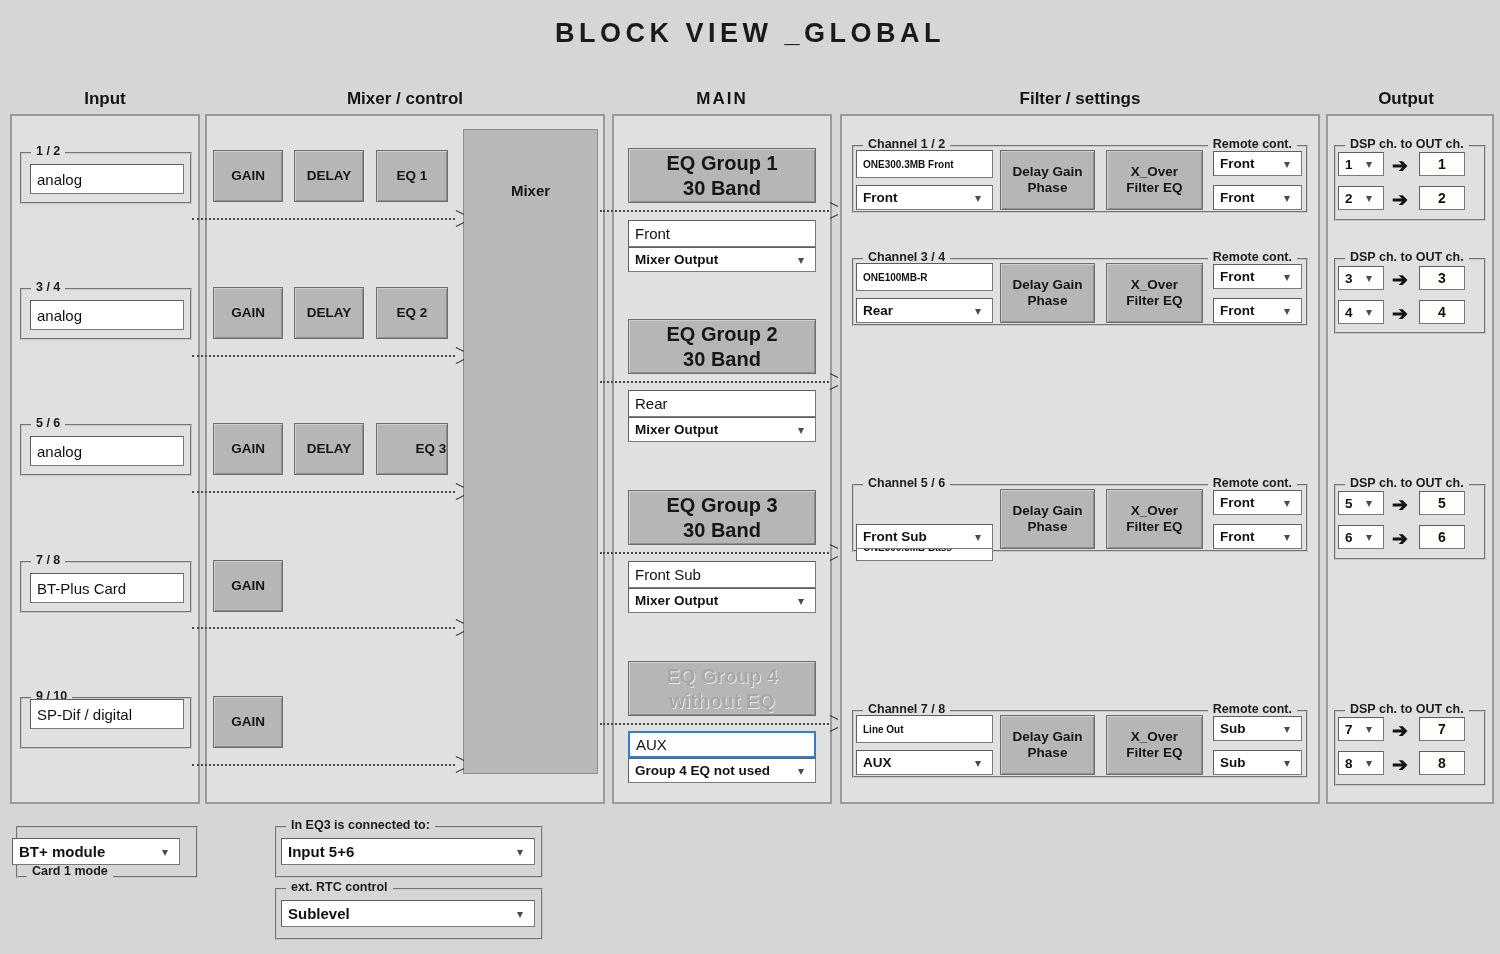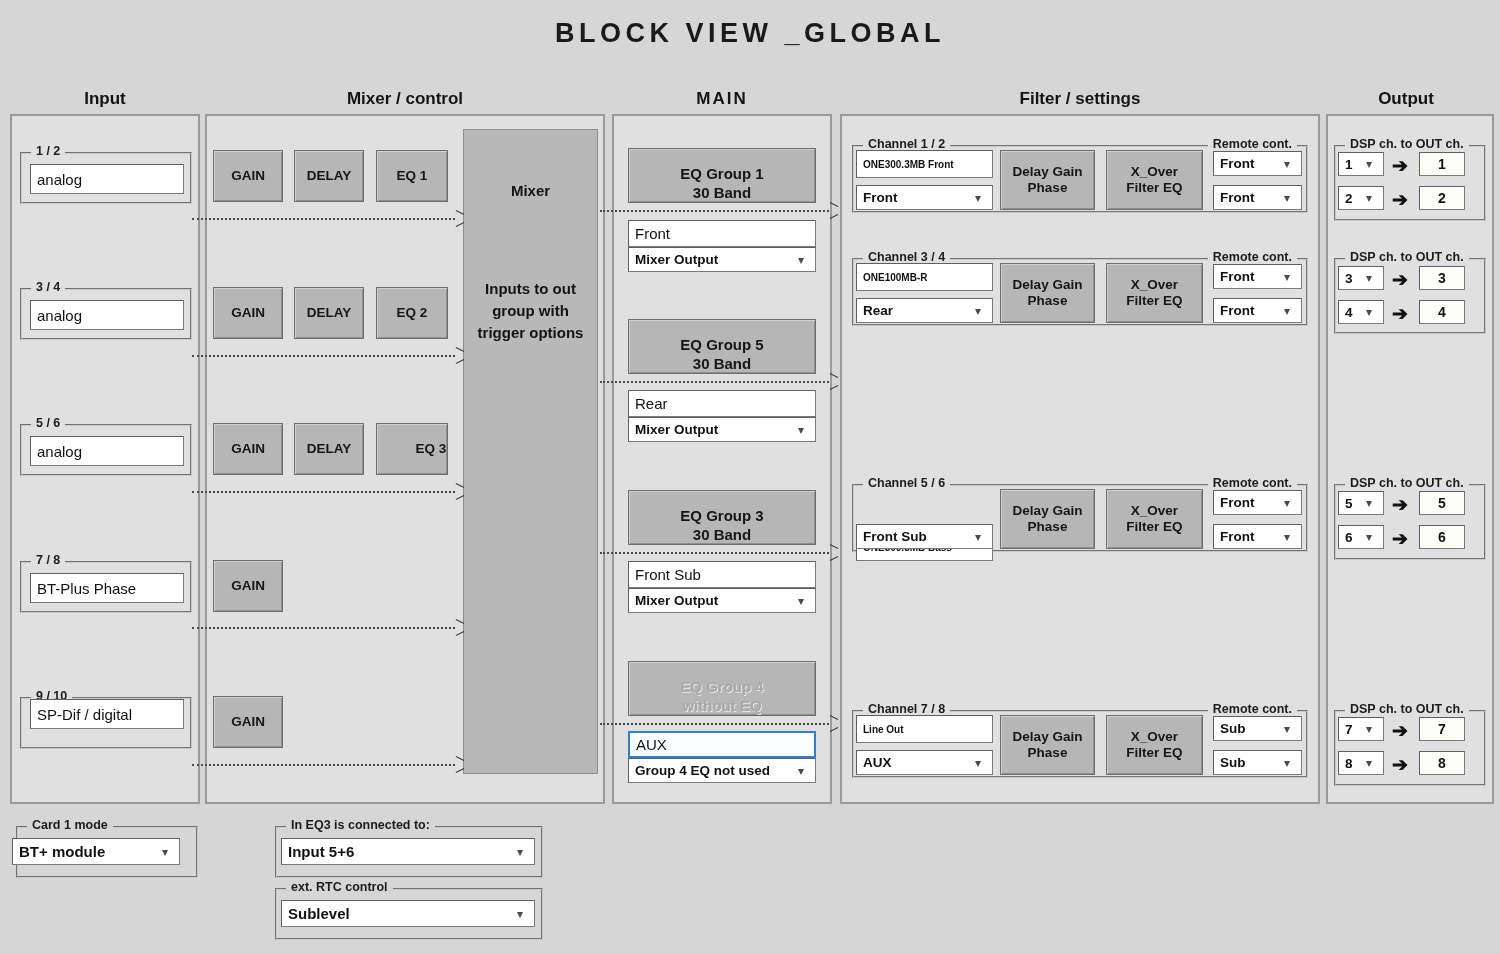--- a/index.html
+++ b/index.html
@@ -90,21 +90,21 @@
     background:#b6b6b6;
     border:1px solid #6e6e6e;
     box-shadow:inset 1px 1px 0 #cfcfcf, inset -1px -1px 0 #8e8e8e;
     display:flex;align-items:center;justify-content:center;
     text-align:center;
     font-size:13.5px;font-weight:bold;
     color:#161616;
     line-height:1.22;
     cursor:default;
   }
-  .btn.lg{font-size:15px;align-items:flex-end;}
+  .btn.lg{font-size:20px;}
   .btn.disabled{
     color:#a8a8a8;
     text-shadow:1px 1px 0 #e4e4e4;
   }
   
   #mixer-block{
     position:absolute;
     background:#b8b8b8;
     border:1px solid #8d8d8d;
     box-sizing:border-box;
@@ -175,21 +175,21 @@
   <div class="tfield" style="left:8px;top:10px;width:154px;height:30px;">analog</div>
 </div>
 
 <div class="grp" style="left:20px;top:424px;width:172px;height:52px;">
   <span class="legend">5 / 6</span>
   <div class="tfield" style="left:8px;top:10px;width:154px;height:30px;">analog</div>
 </div>
 
 <div class="grp" style="left:20px;top:561px;width:172px;height:52px;">
   <span class="legend">7 / 8</span>
-  <div class="tfield" style="left:8px;top:10px;width:154px;height:30px;">BT-Plus Phase</div>
+  <div class="tfield" style="left:8px;top:10px;width:154px;height:30px;">BT-Plus Card</div>
 </div>
 
 <div class="grp" style="left:20px;top:697px;width:172px;height:52px;">
   <span class="legend">9 / 10</span>
   <div class="tfield" style="left:8px;top:0;width:154px;height:30px;">SP-Dif / digital</div>
 </div>
 
 <div class="btn" style="left:213px;top:150px;width:70px;height:52px;">GAIN</div>
 <div class="btn" style="left:294px;top:150px;width:70px;height:52px;">DELAY</div>
 <div class="btn" style="left:376px;top:150px;width:72px;height:52px;">EQ 1</div>
@@ -201,21 +201,20 @@
 <div class="btn" style="left:213px;top:423px;width:70px;height:52px;">GAIN</div>
 <div class="btn" style="left:294px;top:423px;width:70px;height:52px;">DELAY</div>
 <div class="btn" style="left:376px;top:423px;width:72px;height:52px;padding-left:38px;">EQ 3</div>
 
 <div class="btn" style="left:213px;top:560px;width:70px;height:52px;">GAIN</div>
 
 <div class="btn" style="left:213px;top:696px;width:70px;height:52px;">GAIN</div>
 
 <div id="mixer-block" style="left:463px;top:129px;width:135px;height:645px;">
   <div class="mtitle">Mixer</div>
-  <div class="mdesc">Inputs to out group with trigger options</div>
 </div>
 
 <div class="conn" style="left:192px;top:213px;width:272px;">
     <span class="line"></span>
     <span class="tip"></span>
   </div>
 <div class="conn" style="left:192px;top:350px;width:272px;">
     <span class="line"></span>
     <span class="tip"></span>
   </div>
@@ -253,21 +252,21 @@
   <span><span>EQ Group 1</span><br>
   <span>30 Band</span></span>
 </div>
 <div class="tfield" style="left:628px;top:220px;width:188px;height:27px;">Front</div>
 <div class="combo" style="left:628px;top:247px;width:188px;height:25px;">
   <span class="cval">Mixer Output</span>
   <span class="carr">▾</span>
 </div>
 
 <div class="btn lg" style="left:628px;top:319px;width:188px;height:55px;">
-  <span><span>EQ Group 5</span><br>
+  <span><span>EQ Group 2</span><br>
   <span>30 Band</span></span>
 </div>
 <div class="tfield" style="left:628px;top:390px;width:188px;height:27px;">Rear</div>
 <div class="combo" style="left:628px;top:417px;width:188px;height:25px;">
   <span class="cval">Mixer Output</span>
   <span class="carr">▾</span>
 </div>
 
 <div class="btn lg" style="left:628px;top:490px;width:188px;height:55px;">
   <span><span>EQ Group 3</span><br>
@@ -451,21 +450,21 @@
 <div class="maparrow" style="left:1392px;top:721px;">➔</div>
 <div class="outnum" style="left:1419px;top:717px;width:46px;height:24px;">7</div>
 <div class="combo" style="left:1338px;top:751px;width:46px;height:24px;">
   <span class="cval">8</span>
   <span class="carr">▾</span>
 </div>
 <div class="maparrow" style="left:1392px;top:755px;">➔</div>
 <div class="outnum" style="left:1419px;top:751px;width:46px;height:24px;">8</div>
 
 <div class="grp" style="left:16px;top:826px;width:182px;height:52px;background:#d6d6d6;">
-  <span class="legend" style="background:#d6d6d6;">Card 1 mode</span>
+  <span class="legend" style="background:#d6d6d6;margin-top:46px;">Card 1 mode</span>
 </div>
 <div class="combo big" style="left:12px;top:838px;width:168px;height:27px;">
   <span class="cval">BT+ module</span>
   <span class="carr">▾</span>
 </div>
 
 <div class="grp" style="left:275px;top:826px;width:268px;height:52px;background:#d6d6d6;">
   <span class="legend" style="background:#d6d6d6;">In EQ3 is connected to:</span>
 </div>
 <div class="combo big" style="left:281px;top:838px;width:254px;height:27px;">

